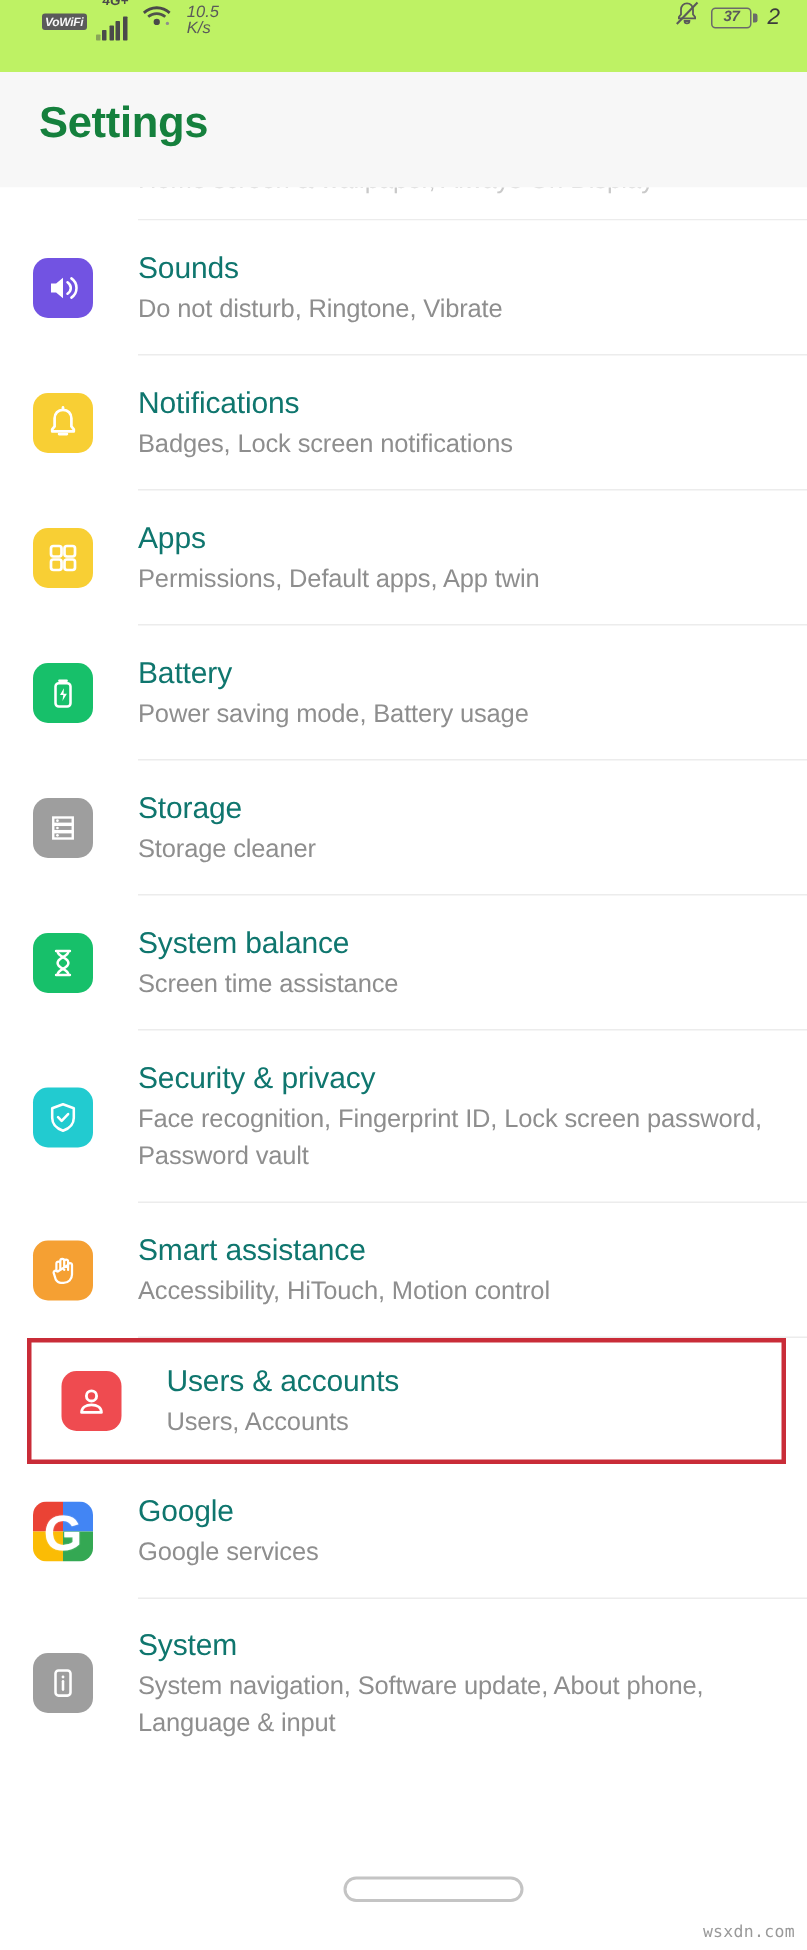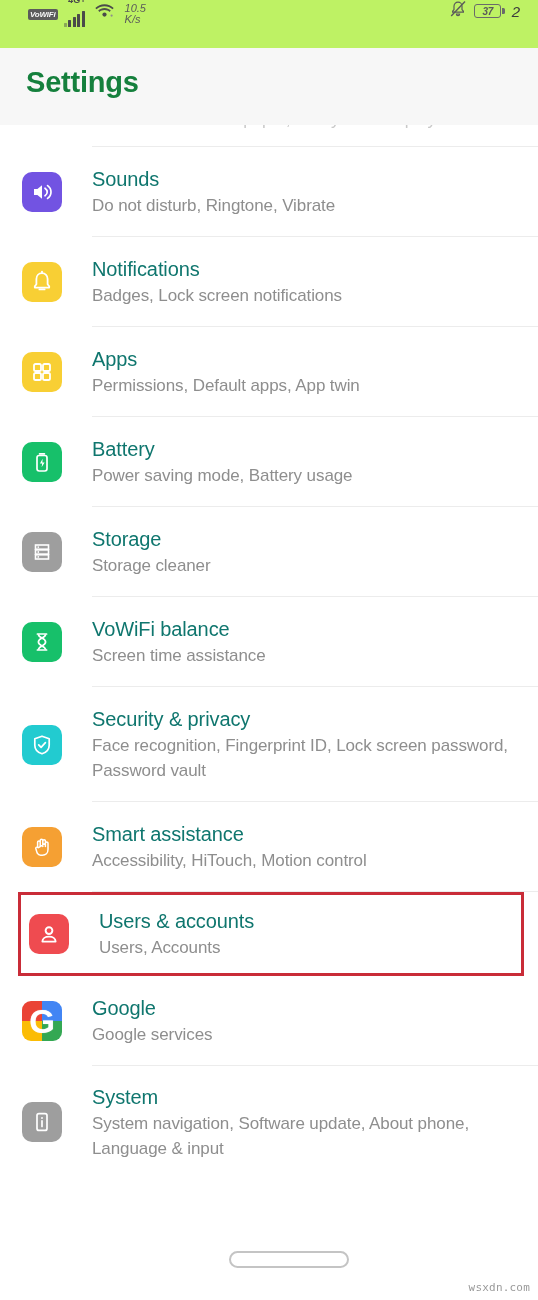--- a/index.html
+++ b/index.html
@@ -169,21 +169,21 @@
     position: absolute;
     left: 92px;
     right: 0;
     bottom: 0;
     height: 1px;
     background: #ececec;
   }
   .row.highlighted {
     border: 3px solid #c92c38;
     margin: 0 14px 0 18px;
-    padding-left: 4px;
+    padding-left: 16px;
     padding-right: 0;
     min-height: 84px;
   }
   .row.highlighted .icon-cell { width: 74px; flex: 0 0 74px; padding-left: 4px; }
 
   
   .tile {
     width: 40px;
     height: 40px;
     border-radius: 10px;
@@ -395,21 +395,21 @@
     <div class="icon-cell">
       <div class="tile" style="background:#17c06a">
         <svg width="24" height="24" viewBox="0 0 24 24">
           <path d="M7.4 4h9.2M7.4 20h9.2" stroke="#fff" stroke-width="1.7" stroke-linecap="round"></path>
           <path d="M8.4 4.2c0 4 7.2 3.8 7.2 7.8 0 4-7.2 3.8-7.2 7.8" fill="none" stroke="#fff" stroke-width="1.7"></path>
           <path d="M15.6 4.2c0 4-7.2 3.8-7.2 7.8 0 4 7.2 3.8 7.2 7.8" fill="none" stroke="#fff" stroke-width="1.7"></path>
         </svg>
       </div>
     </div>
     <div class="text-cell">
-      <div class="row-title">VoWiFi balance</div>
+      <div class="row-title">System balance</div>
       <div class="row-sub">Screen time assistance</div>
     </div>
     <div class="divider"></div>
   </div>
 
   <div class="row" style="min-height:115px">
     <div class="icon-cell">
       <div class="tile" style="background:#22cbd0">
         <svg width="24" height="24" viewBox="0 0 24 24">
           <path d="M12 3.2l7.2 2.6v6.4c0 4.2-3 7.2-7.2 8.6-4.2-1.4-7.2-4.4-7.2-8.6V5.8z" fill="none" stroke="#fff" stroke-width="1.7" stroke-linejoin="round"></path>

